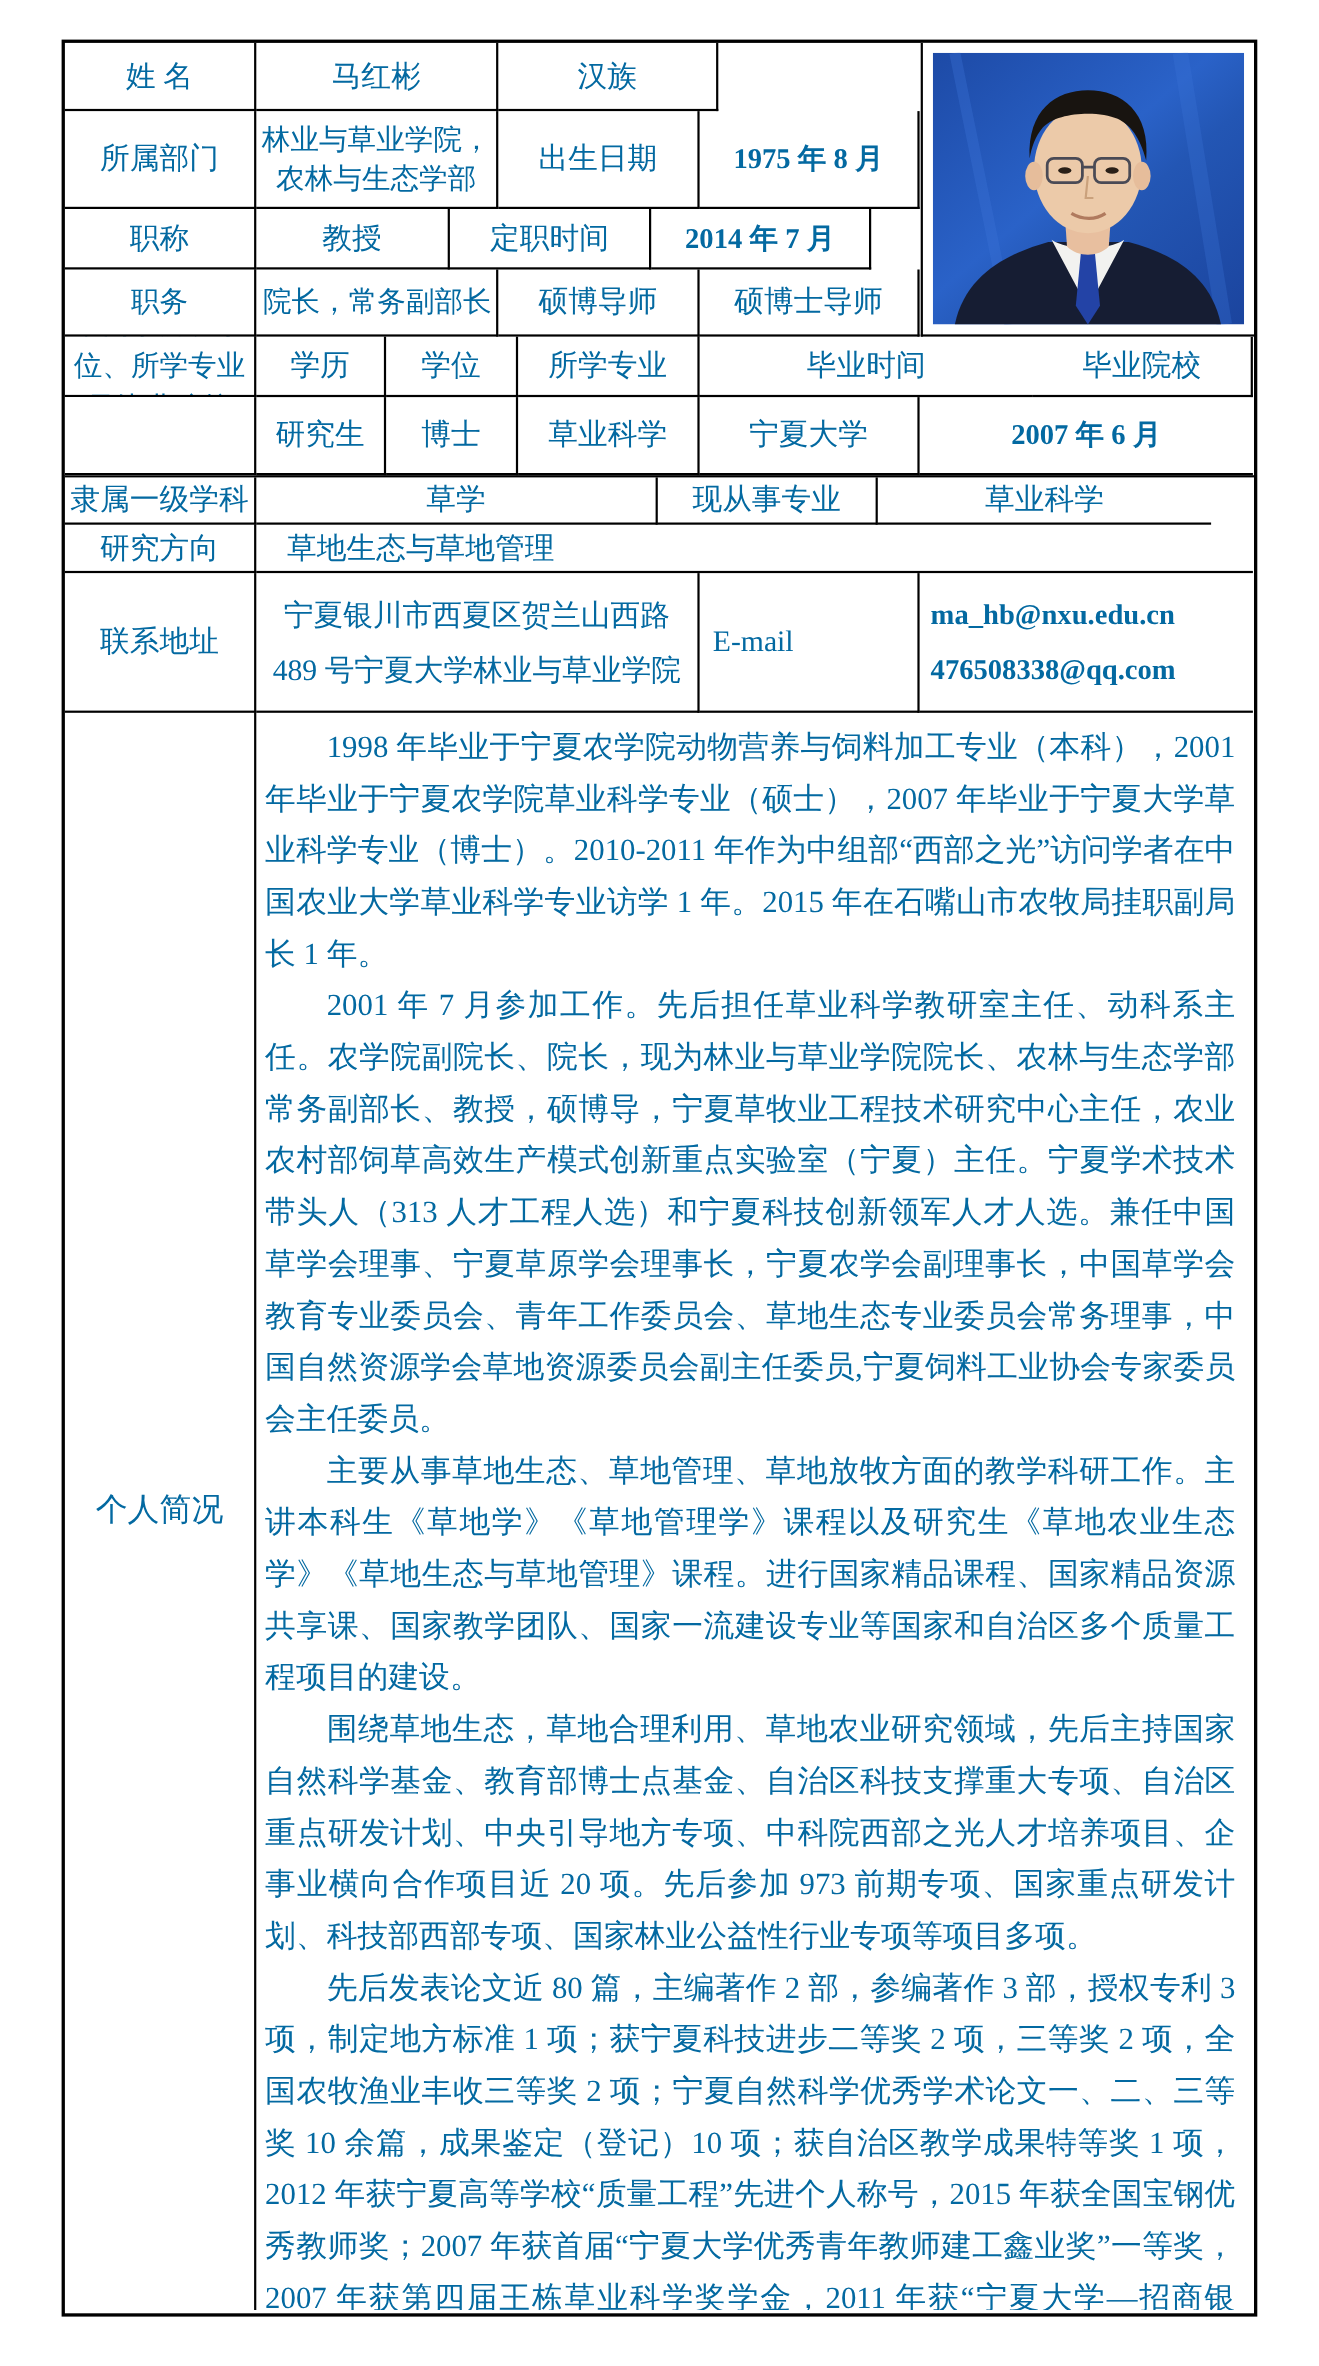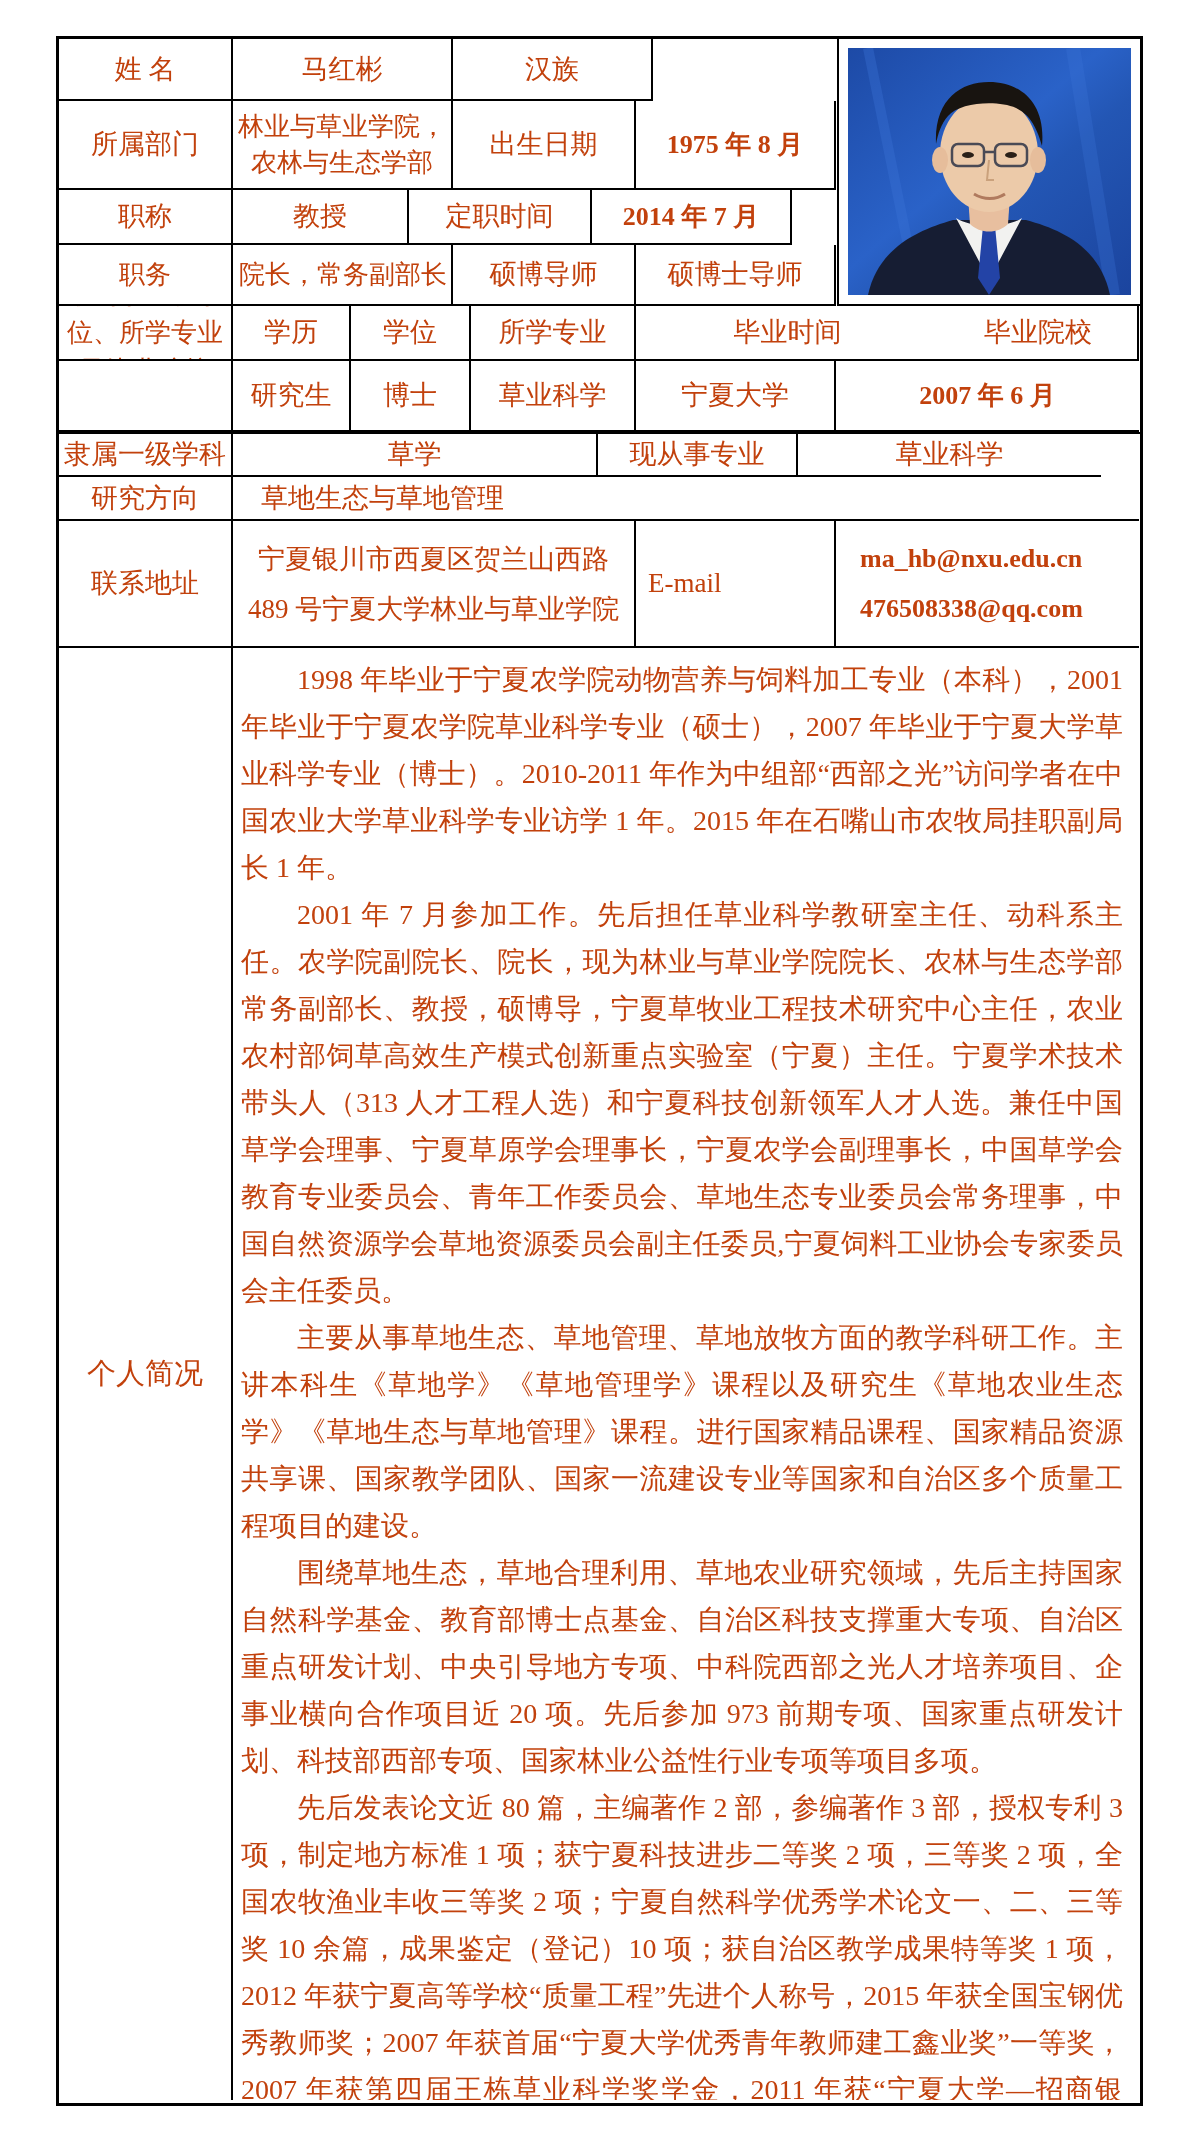--- a/index.html
+++ b/index.html
@@ -2,21 +2,21 @@
 <html><head>
 <meta charset="utf-8">
 <style>
   html,body{margin:0;padding:0;background:#ffffff;}
   *{box-sizing:border-box;}
   .sheet{
     position:relative;
     width:1199px;height:2151px;
     background:#ffffff;
     font-family:"Liberation Serif","DejaVu Serif",serif;
-    color:#c2410c;
+    color:#0369a1;
   }
   .tbl{
     position:absolute;left:56px;top:36px;
     width:1087px;height:2070px;
     border:3px solid #000;
   }
   .row{display:flex;width:100%;}
   .cell{
     border-right:2px solid #000;
     border-bottom:2px solid #000;
@@ -169,21 +169,21 @@
 
     <div class="row" style="height:127px">
       <div class="cell" style="width:174px">联系地址</div>
       <div class="cell" style="width:403px">
         <div class="addr">
           <div>宁夏银川市西夏区贺兰山西路</div>
           <div>489 号宁夏大学林业与草业学院</div>
         </div>
       </div>
       <div class="cell left" style="width:200px;padding-left:12px">E-mail</div>
-      <div class="cell left last" style="width:303px;padding-left:24px">
+      <div class="cell left last" style="width:303px;padding-left:10px">
         <div class="email-lines">
           <div>ma_hb@nxu.edu.cn</div>
           <div>476508338@qq.com</div>
         </div>
       </div>
     </div>
 
     <div class="row" style="height:1452px">
       <div class="cell bio-label-cell" style="width:174px;border-bottom:none">个人简况</div>
       <div class="cell bio-content last" style="width:906px;border-bottom:none">

